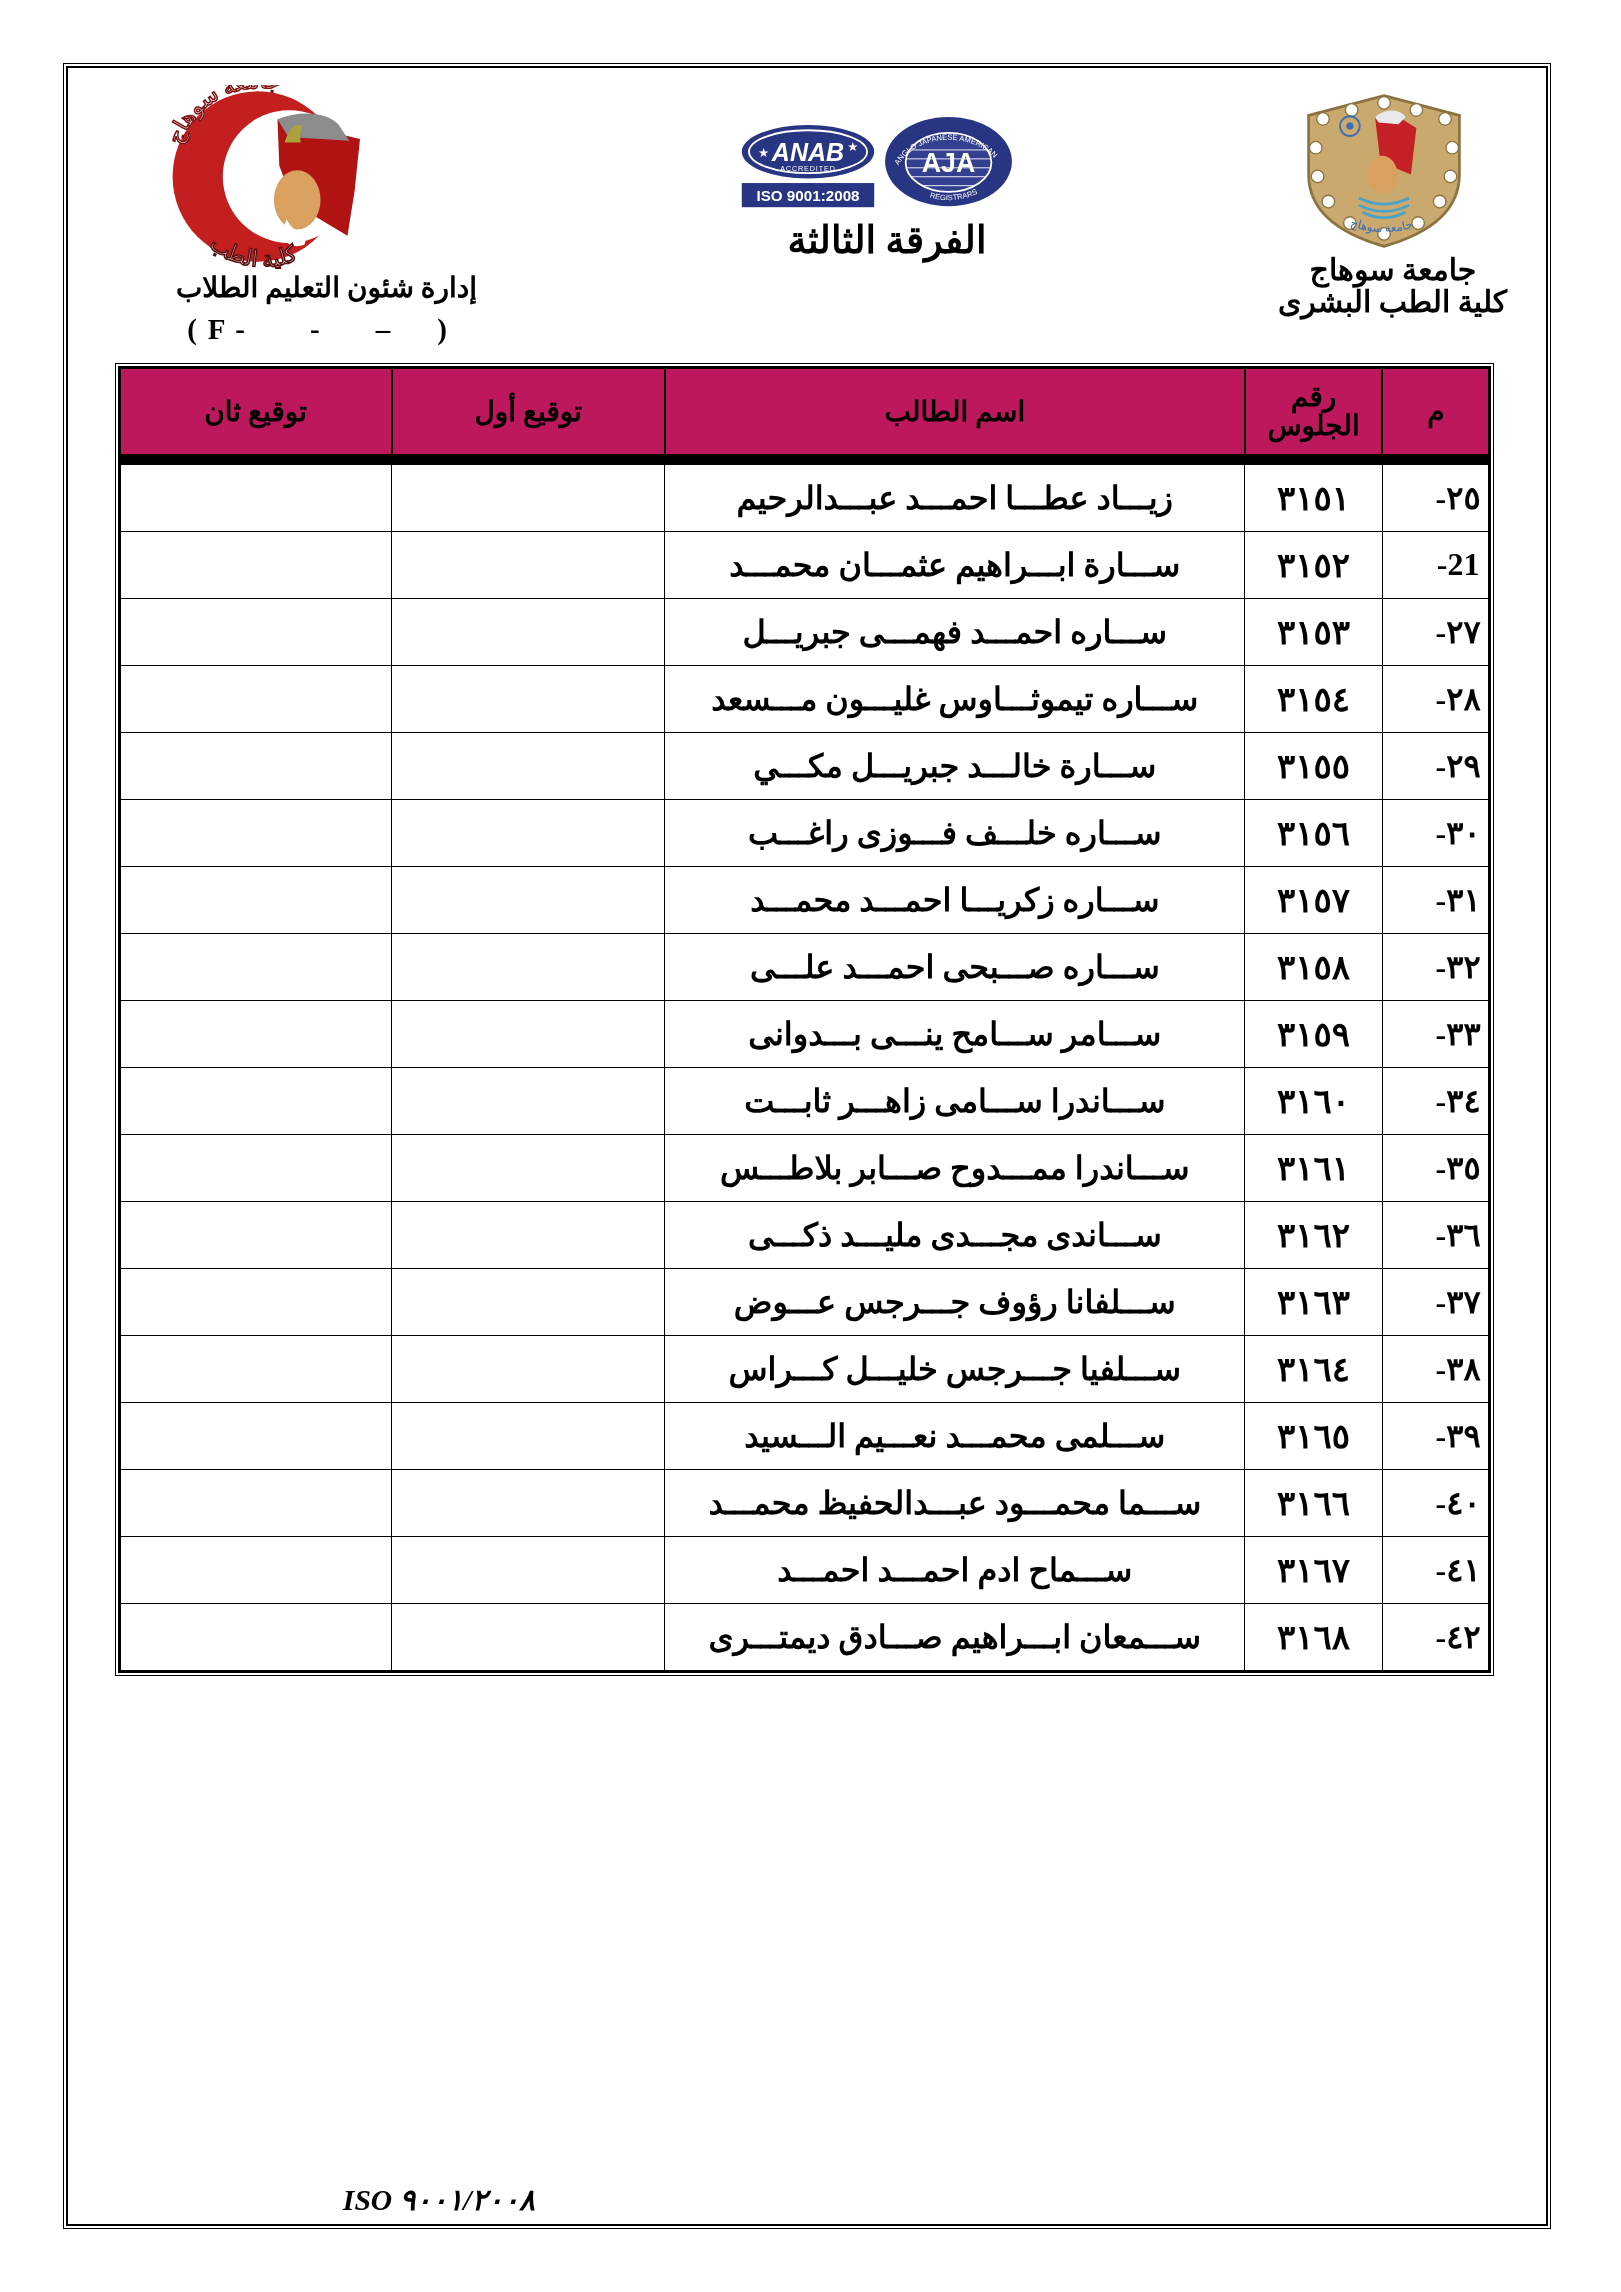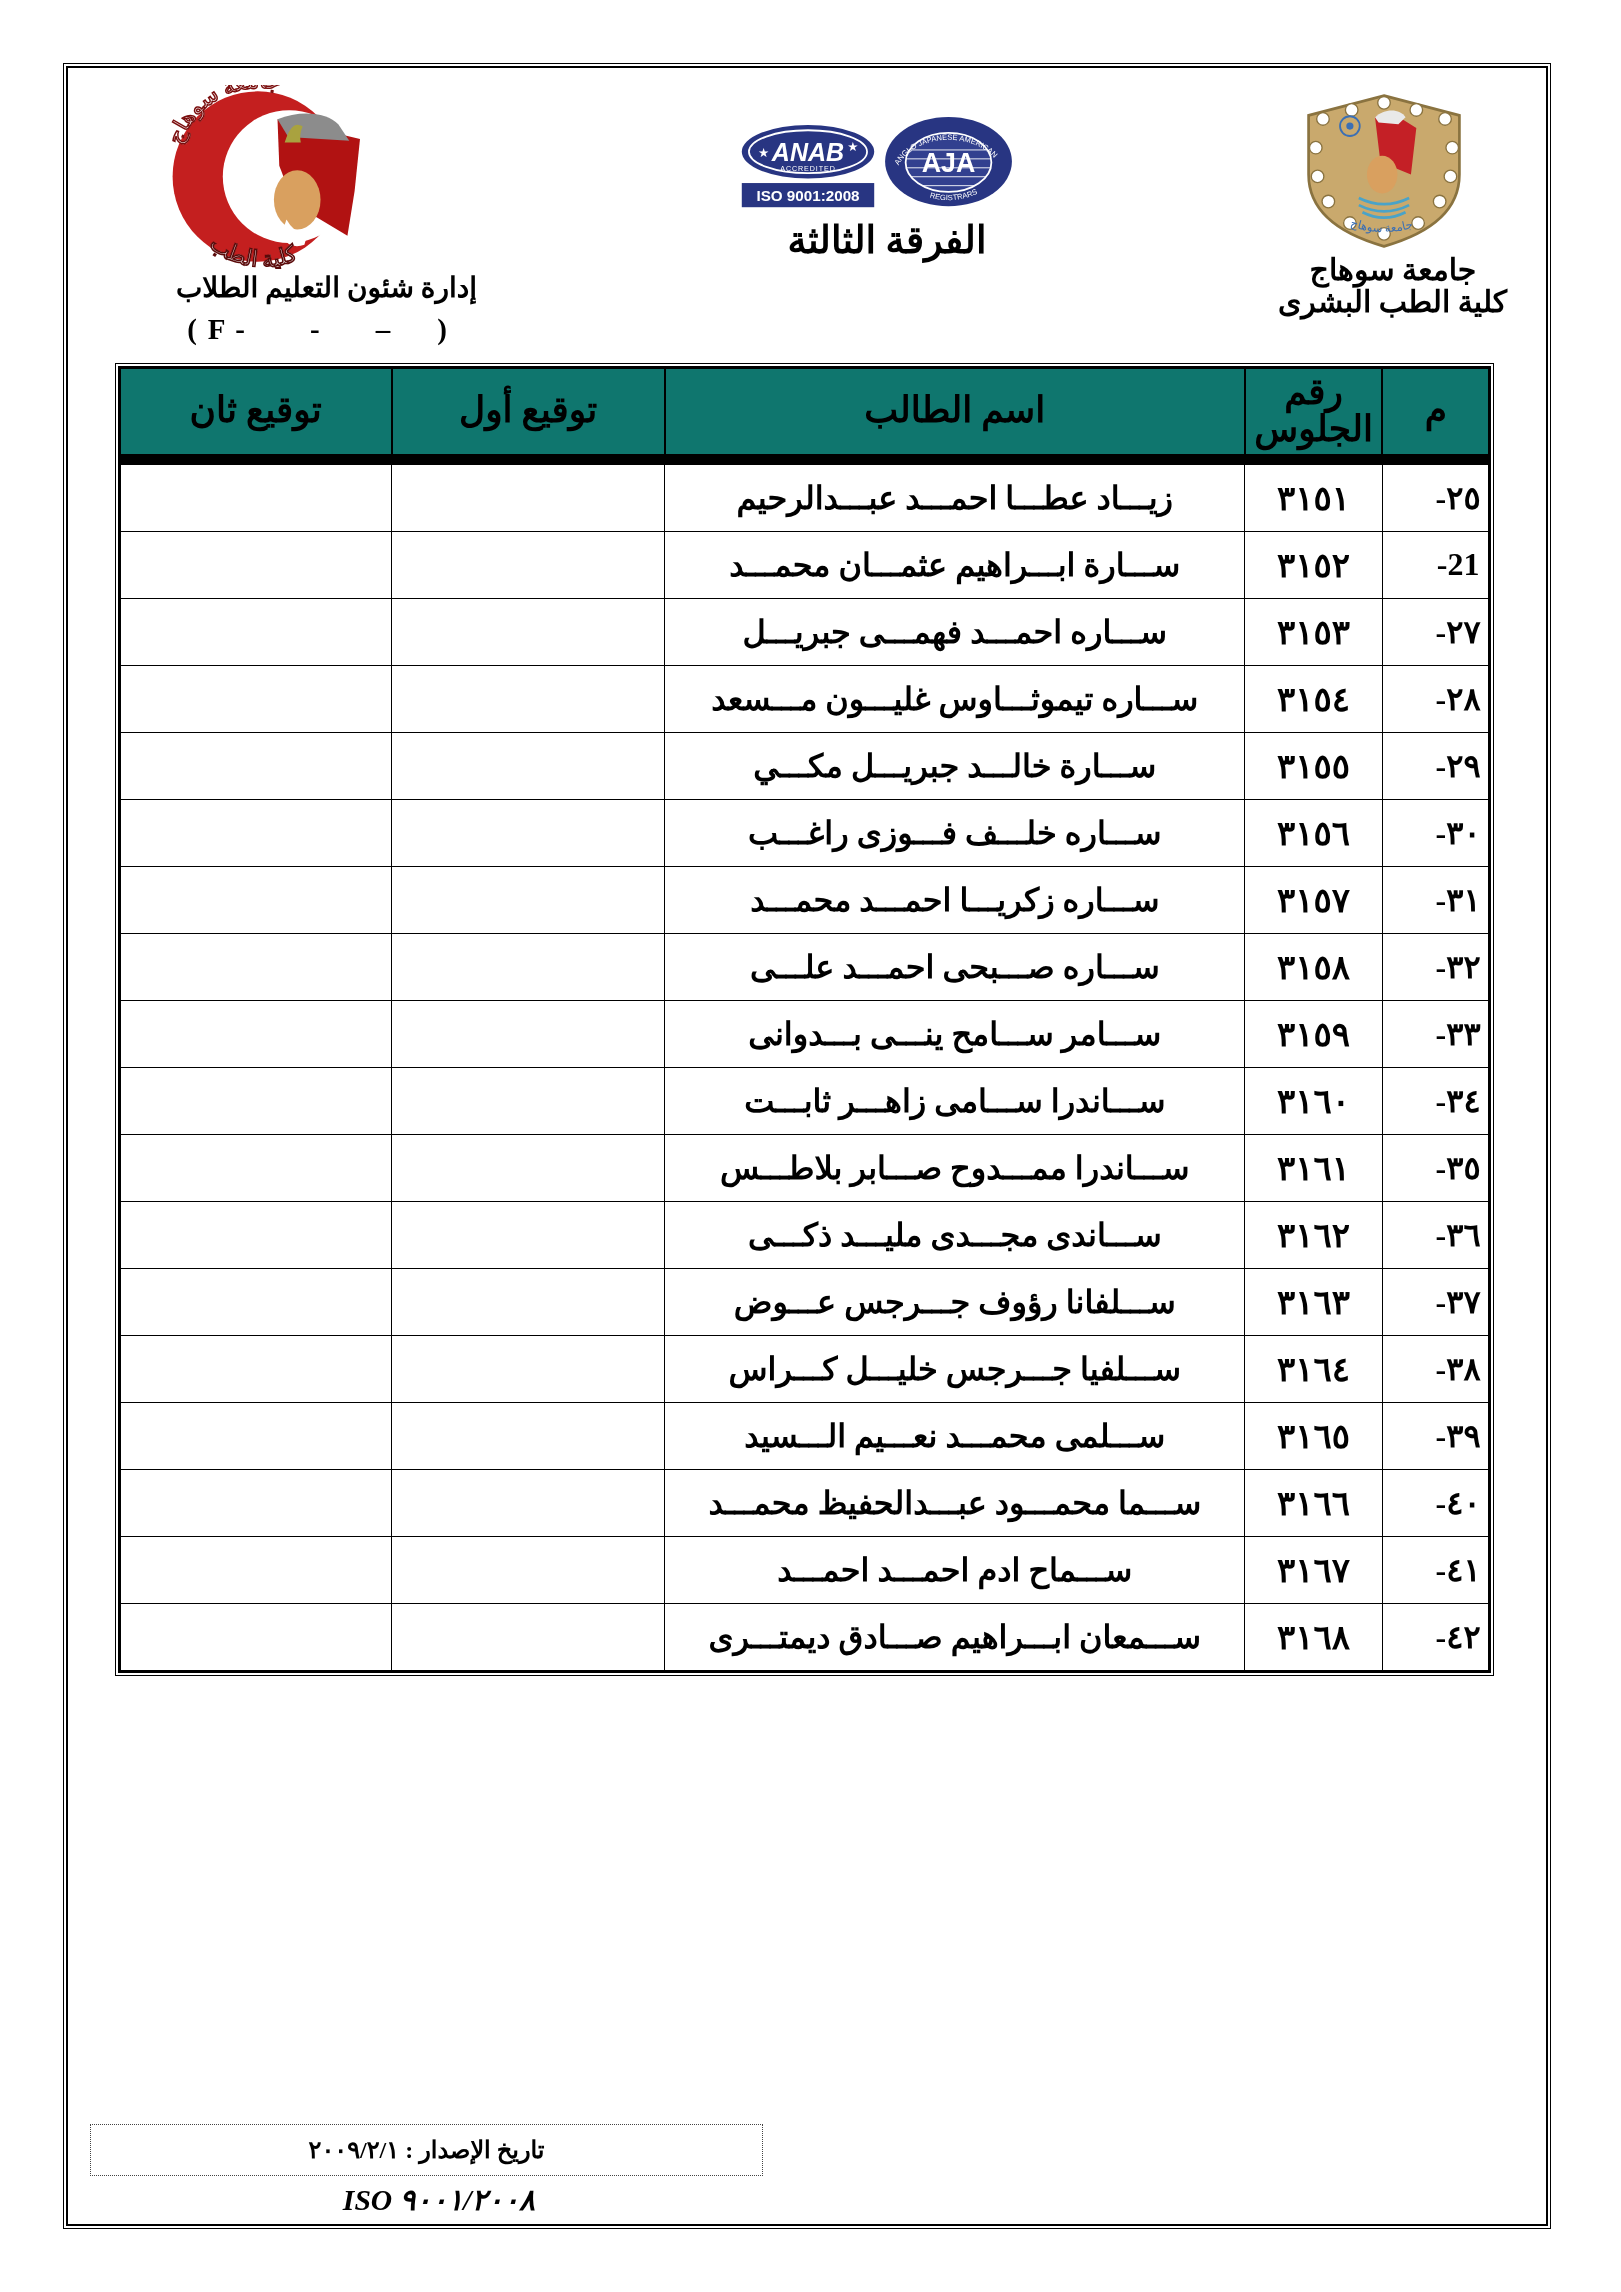--- a/index.html
+++ b/index.html
@@ -32,22 +32,22 @@
 
   
   .table-wrap{left:115px;top:363px;width:1379px;border:1.8px solid #000;padding:1.8px;box-sizing:border-box;background:#fff;}
   table.roster{border-collapse:collapse;table-layout:fixed;width:100%;direction:rtl;border:3.6px solid #000;}
   table.roster col.c-index{width:106px;}
   table.roster col.c-seat{width:136px;}
   table.roster col.c-name{width:573px;}
   table.roster col.c-sig1{width:270px;}
   table.roster col.c-sig2{width:269px;}
   table.roster th{
-    background:#0f766e;height:83px;border:2.7px solid #000;border-bottom:11.6px solid #000;
-    font-size:36px;font-weight:bold;text-align:center;vertical-align:middle;line-height:1.05;
+    background:#be185d;height:83px;border:2.7px solid #000;border-bottom:11.6px solid #000;
+    font-size:28px;font-weight:bold;text-align:center;vertical-align:middle;line-height:1.05;
   }
   table.roster td{border:1.8px solid #000;height:64px;vertical-align:middle;background:#fff;}
   td.cell-index{font-size:32px;font-weight:bold;text-align:center;padding-left:46px;}
   td.cell-seat{font-size:34px;font-weight:bold;text-align:center;letter-spacing:8px;}
   td.cell-name{font-size:32px;font-weight:bold;text-align:center;white-space:nowrap;overflow:hidden;}
   td.cell-sig{background:#fff;}
 
   
   .foot-cell{border:1.8px dotted #444;height:52px;display:flex;align-items:center;justify-content:center;
     font-size:24px;font-weight:bold;box-sizing:border-box;background:#fff;}
@@ -304,16 +304,15 @@
             <td class="cell-index">٤٢-</td>
             <td class="cell-seat">٣١٦٨</td>
             <td class="cell-name">ســـمعان ابـــراهيم صـــادق ديمتـــرى</td>
             <td class="cell-sig"></td>
             <td class="cell-sig"></td>
           </tr>
         </tbody>
     </table>
   </div>
 
-  <div class="abs foot-cell foot-date rtl">تاريخ الإصدار : ٢٠٠٩/٢/١</div>
   <div class="abs iso-line">ISO ٩٠٠١/٢٠٠٨</div>
 </div>
 
 
 </body></html>

